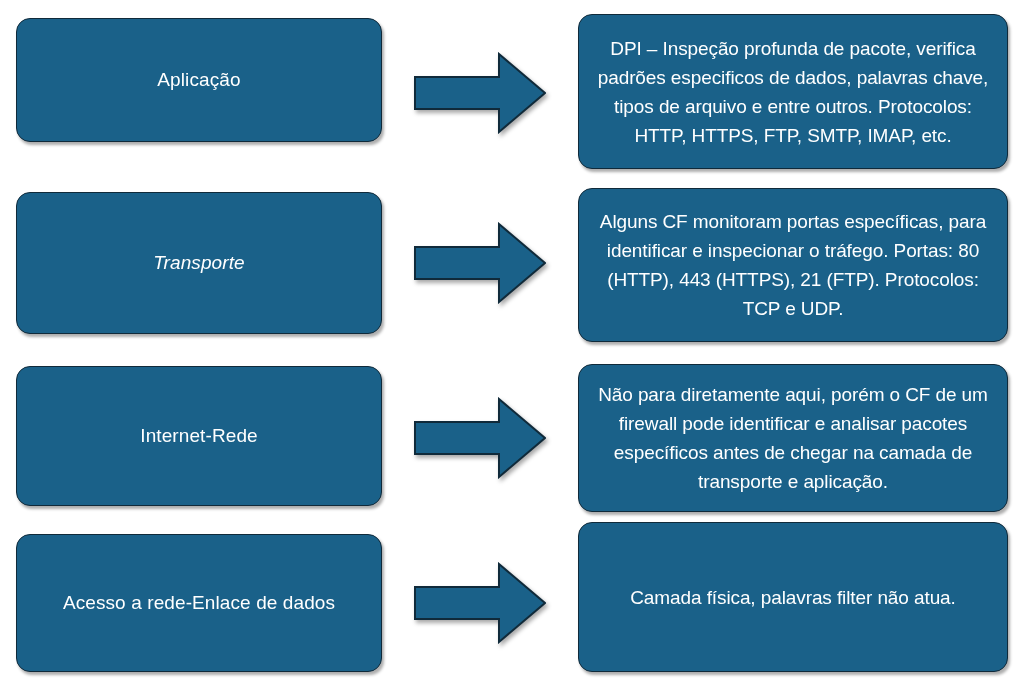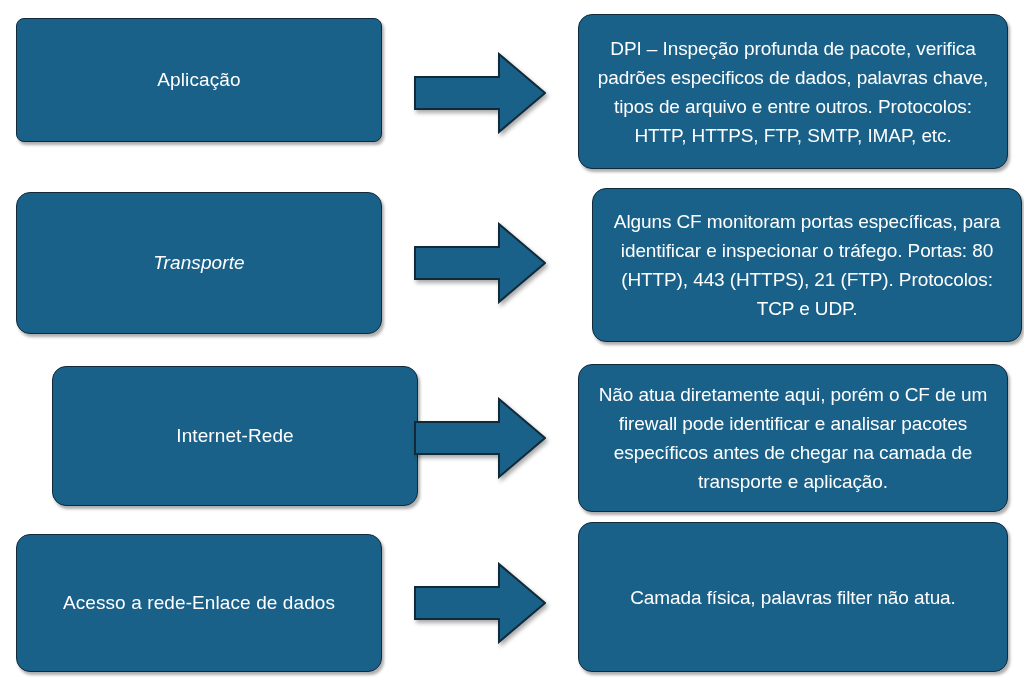--- a/index.html
+++ b/index.html
@@ -70,21 +70,21 @@
     width: 132px;
     height: 82px;
   }
 </style>
 </head>
 <body>
 
 <div id="diagram">
 
   <div class="row">
-    <div class="box layer-box" style="top:18px; height:124px;border-radius:8px;">
+    <div class="box layer-box" style="top:18px; height:124px;">
       <span>Aplicação</span>
     </div>
     <div class="arrow" style="top:52px;">
       <svg viewBox="0 0 132 82" xmlns="http://www.w3.org/2000/svg">
         <polygon points="1,25 85,25 85,2 131,41 85,80 85,57 1,57" fill="#1A6189" stroke="#102A3A" stroke-width="2" stroke-linejoin="miter"></polygon>
       </svg>
     </div>
     <div class="box desc-box" style="top:14px; height:155px;">
       <span class="desc-text">DPI – Inspeção profunda de pacote, verifica padrões especificos de dados, palavras chave, tipos de arquivo e entre outros. Protocolos: HTTP, HTTPS, FTP, SMTP, IMAP, etc.</span>
     </div>
@@ -92,36 +92,36 @@
 
   <div class="row">
     <div class="box layer-box" style="top:192px; height:142px;font-style:italic;">
       <span>Transporte</span>
     </div>
     <div class="arrow" style="top:222px;">
       <svg viewBox="0 0 132 82" xmlns="http://www.w3.org/2000/svg">
         <polygon points="1,25 85,25 85,2 131,41 85,80 85,57 1,57" fill="#1A6189" stroke="#102A3A" stroke-width="2" stroke-linejoin="miter"></polygon>
       </svg>
     </div>
-    <div class="box desc-box" style="top:188px; height:154px;margin-left:14px;">
+    <div class="box desc-box" style="top:188px; height:154px;">
       <span class="desc-text">Alguns CF monitoram portas específicas, para identificar e inspecionar o tráfego. Portas: 80 (HTTP), 443 (HTTPS), 21 (FTP). Protocolos: TCP e UDP.</span>
     </div>
   </div>
 
   <div class="row">
-    <div class="box layer-box" style="top:366px; height:140px;margin-left:36px;">
+    <div class="box layer-box" style="top:366px; height:140px;">
       <span>Internet-Rede</span>
     </div>
     <div class="arrow" style="top:397px;">
       <svg viewBox="0 0 132 82" xmlns="http://www.w3.org/2000/svg">
         <polygon points="1,25 85,25 85,2 131,41 85,80 85,57 1,57" fill="#1A6189" stroke="#102A3A" stroke-width="2" stroke-linejoin="miter"></polygon>
       </svg>
     </div>
     <div class="box desc-box" style="top:364px; height:148px;">
-      <span class="desc-text">Não atua diretamente aqui, porém o CF de um firewall pode identificar e analisar pacotes específicos antes de chegar na camada de transporte e aplicação.</span>
+      <span class="desc-text">Não para diretamente aqui, porém o CF de um firewall pode identificar e analisar pacotes específicos antes de chegar na camada de transporte e aplicação.</span>
     </div>
   </div>
 
   <div class="row">
     <div class="box layer-box" style="top:534px; height:138px;">
       <span>Acesso a rede-Enlace de dados</span>
     </div>
     <div class="arrow" style="top:562px;">
       <svg viewBox="0 0 132 82" xmlns="http://www.w3.org/2000/svg">
         <polygon points="1,25 85,25 85,2 131,41 85,80 85,57 1,57" fill="#1A6189" stroke="#102A3A" stroke-width="2" stroke-linejoin="miter"></polygon>

